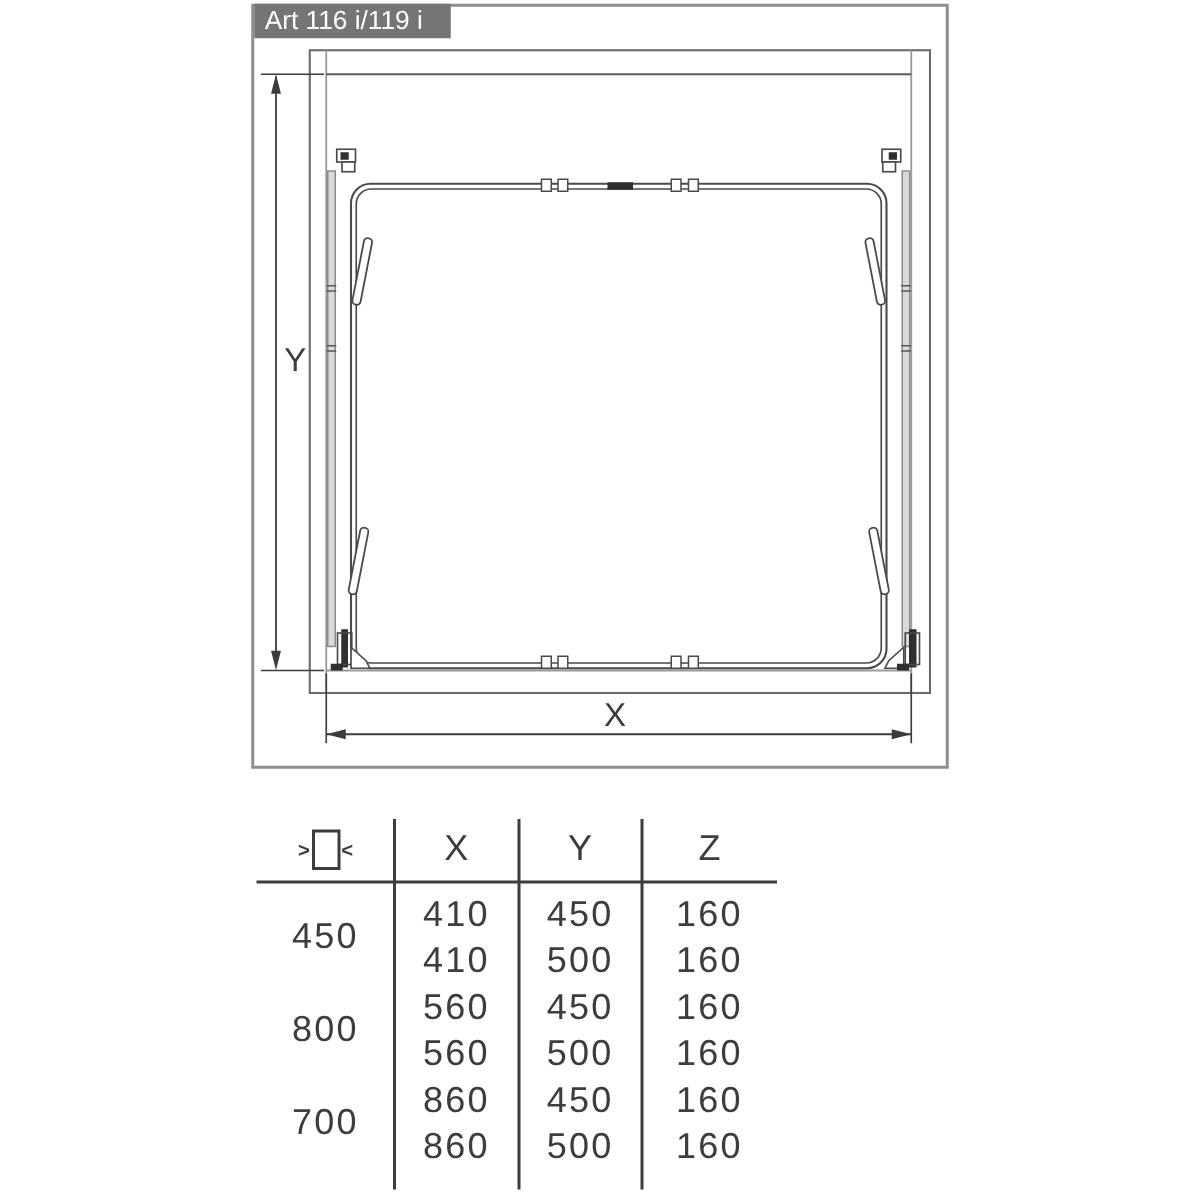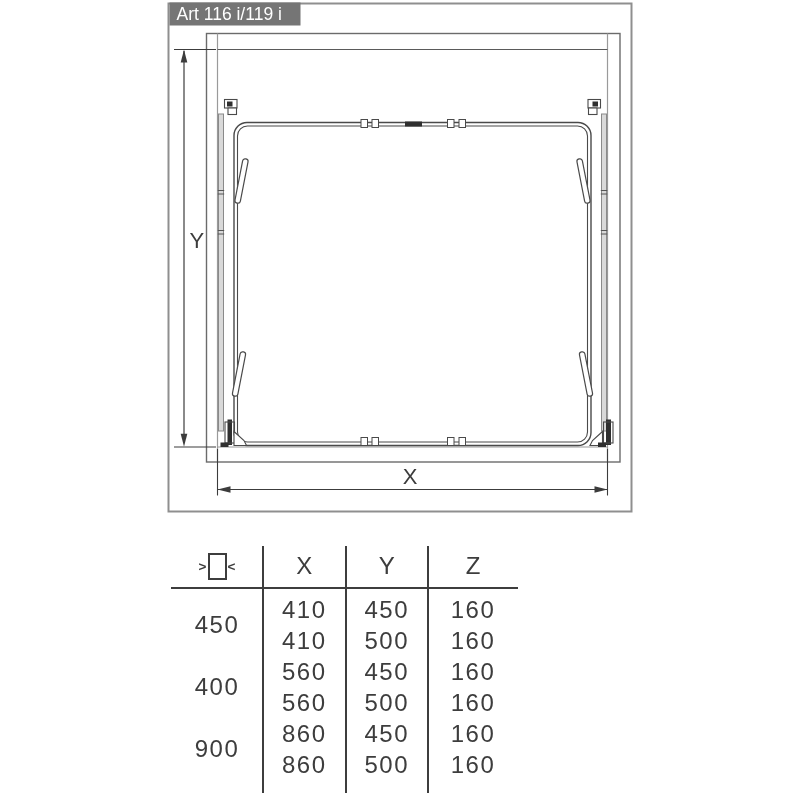--- a/index.html
+++ b/index.html
@@ -138,22 +138,22 @@
     <div class="hcell c0">
       <span class="arr">&gt;</span>
       <span class="wbox"></span>
       <span class="arr">&lt;</span>
     </div>
     <div class="hcell c1">X</div>
     <div class="hcell c2">Y</div>
     <div class="hcell c3">Z</div>
 
     <div class="cell c0" style="top:63px">450</div>
-    <div class="cell c0" style="top:125px">400</div>
-    <div class="cell c0" style="top:187px">900</div>
+    <div class="cell c0" style="top:125px">800</div>
+    <div class="cell c0" style="top:187px">700</div>
 
     <div class="cell c1" style="top:47.5px">410</div>
     <div class="cell c2" style="top:47.5px">450</div>
     <div class="cell c3" style="top:47.5px">160</div>
 
     <div class="cell c1" style="top:78.5px">410</div>
     <div class="cell c2" style="top:78.5px">500</div>
     <div class="cell c3" style="top:78.5px">160</div>
 
     <div class="cell c1" style="top:109.5px">560</div>

